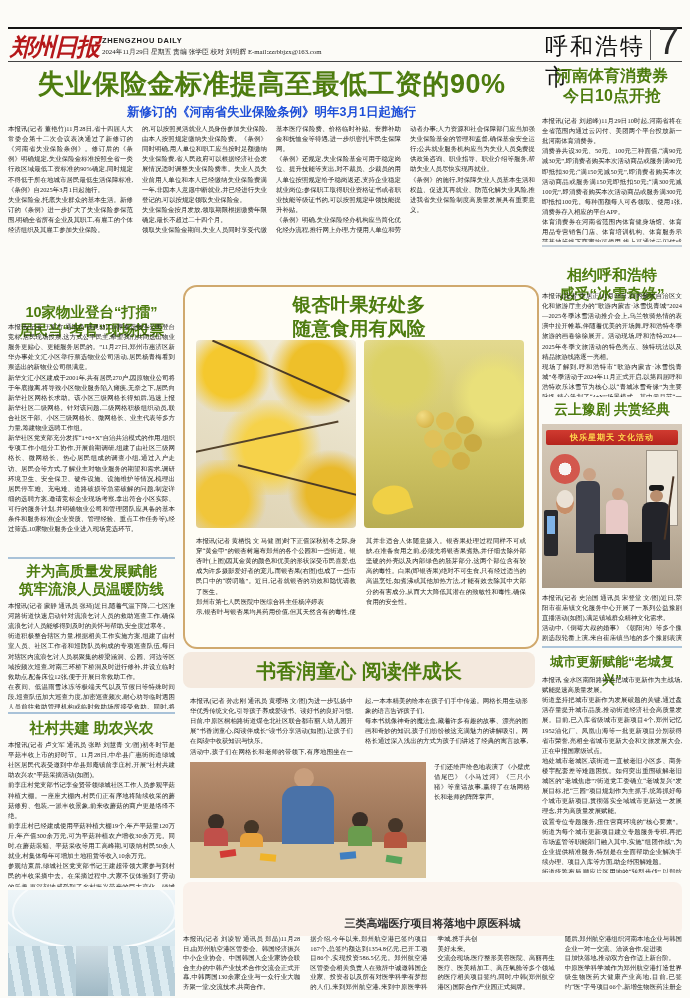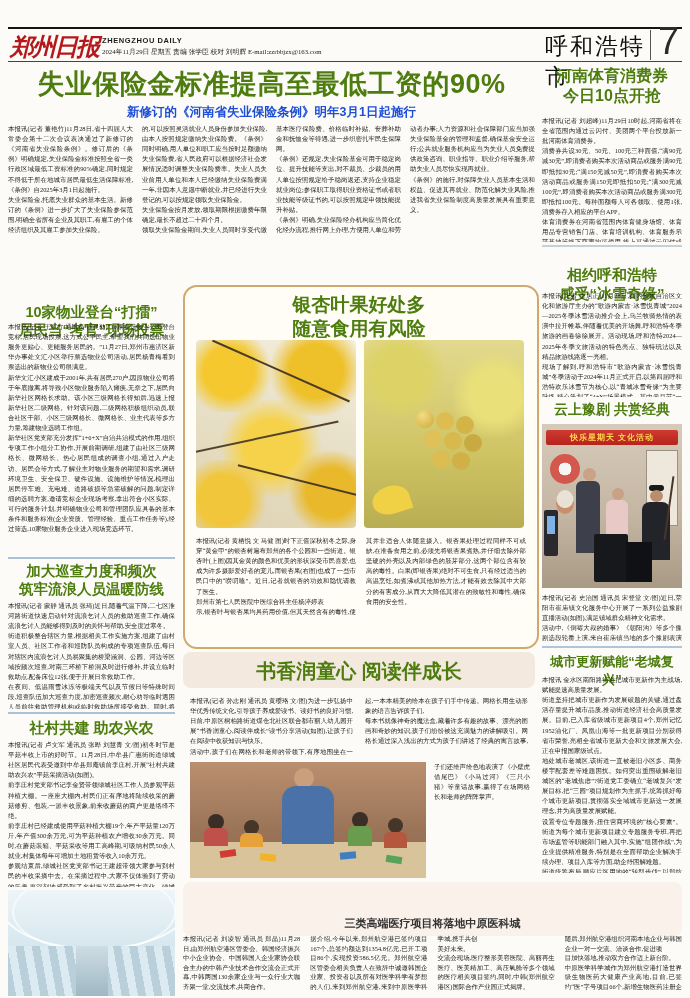--- a/index.html
+++ b/index.html
@@ -44,21 +44,21 @@
 《条例》明确,失业保险经办机构应当简化优化经办流程,推行网上办理,方便用人单位和劳动者办事;人力资源和社会保障部门应当加强失业保险基金的管理和监督,确保基金安全运行;公共就业服务机构应当为失业人员免费提供政策咨询、职业指导、职业介绍等服务,帮助失业人员尽快实现再就业。
 《条例》的施行,对保障失业人员基本生活和权益、促进其再就业、防范化解失业风险,推进我省失业保险制度高质量发展具有重要意义。</div>
 
   <div class="abs sans headline center pre" style="left:8px;top:284px;width:167px;font-size:14.5px;line-height:1.22;margin-top:20px;">10家物业登台“打擂”
 居民当“考官”现场投票</div>
   <div class="abs body-txt" style="left:8px;top:322px;width:167px;height:231px;">本报讯(记者 王军方 通讯员 钱灵动)“10家参选物业公司登台竞标,居民现场投票,这方式公平民主,希望我们共同选出物业服务更贴心、更能服务居民的。”11月27日,郑州市惠济区新华办事处文汇小区举行票选物业公司活动,居民杨青梅看到票选出的新物业公司很满意。
 新华文汇小区建成于2001年,共有居民270户,因原物业公司将于年底撤离,将导致小区物业服务陷入瘫痪,无奈之下,居民向新华社区网格长求助。该小区三级网格长得知后,迅速上报新华社区二级网格。针对该问题,二级网格积极组织动员,联合社区干部、小区三级网格长、微网格长、业主代表等多方力量,筹建物业选聘工作组。
 新华社区党支部充分发挥“1+6+X”自治共治模式的作用,组织专项工作小组分工协作,开展前期调研,组建了由社区三级网格长、微网格长、热心居民组成的调查小组,通过入户走访、居民会等方式,了解业主对物业服务的期望和需求,调研环境卫生、安全保卫、硬件设施、设施维护等情况,梳理出居民停车难、充电难、道路破损等急需破解的问题,制定详细的选聘方案,邀请竞标企业现场考察,拿出符合小区实际、可行的服务计划,并明确物业公司和管理团队应具备的基本条件和服务标准(企业资质、管理经验、重点工作任务等),经过筛选,10家物业服务企业进入现场竞选环节。</div>
   <div class="abs divider" style="left:8px;top:557px;width:167px;height:2px;"></div>
 
-  <div class="abs sans headline center pre" style="left:8px;top:563px;width:167px;font-size:14.5px;line-height:1.22;">加大巡查力度和频次
+  <div class="abs sans headline center pre" style="left:8px;top:563px;width:167px;font-size:14.5px;line-height:1.22;">并为高质量发展赋能
 筑牢流浪人员温暖防线</div>
   <div class="abs body-txt" style="left:8px;top:601px;width:167px;height:108px;">本报讯(记者 蒙静 通讯员 张琦)近日,随着气温下降,二七区淮河路街道快速启动针对流浪乞讨人员的救助巡查工作,确保流浪乞讨人员能够得到及时的关怀与帮助,安全度过寒冬。
 街道积极整合辖区力量,根据相关工作实施方案,组建了由村室人员、社区工作者和巡防队员构成的专项巡查队伍,每日对辖区内流浪乞讨人员易聚集的桥梁涵洞、公园、河边等区域按频次巡查,对南三环桥下桥洞及时进行修补,并设立临时救助点,配备床位12张,便于开展日常救助工作。
 在夜间、低温雨雪冰冻等极端天气以及节假日等特殊时间段,巡查队伍加大巡查力度,加密巡查频次,耐心劝导临时遇困人员前往救助管理机构或临时救助场所接受救助。同时,将巡查救助工作融入智慧城市网格化管理平台,借助基层网格的优势,畅通报告渠道和救助服务信息反馈路径,确保能够第一时间响应线索,及时发现并救助受助人员。</div>
   <div class="abs divider" style="left:8px;top:712px;width:167px;height:2px;"></div>
 
   <div class="abs sans headline center" style="left:8px;top:719px;width:167px;font-size:15px;">社村共建 助农兴农</div>
   <div class="abs body-txt" style="left:8px;top:740px;width:167px;height:147px;">本报讯(记者 卢文军 通讯员 张晔 刘慧青 文/图)初冬时节是平菇丰收上市的好时节。11月28日,中牟县广惠街街道绿城社区居民代表受邀到中牟县郑庵镇前李庄村,开展“社村共建 助农兴农”平菇采摘活动(如图)。
 前李庄村党支部书记李金贤带领绿城社区工作人员参观平菇种植大棚。一座座大棚内,村民们正有序地将陆续收采的蘑菇修剪、包装,一派丰收景象,前来收蘑菇的商户更是络绎不绝。
 前李庄村已经建成使用平菇种植大棚19个,年产平菇量120万斤,年产值300余万元,可为平菇种植农户增收30余万元。同时,在蘑菇装箱、平菇采收等用工高峰期,可吸纳村民50余人就业,村集体每年可增加土地租赁等收入10余万元。

